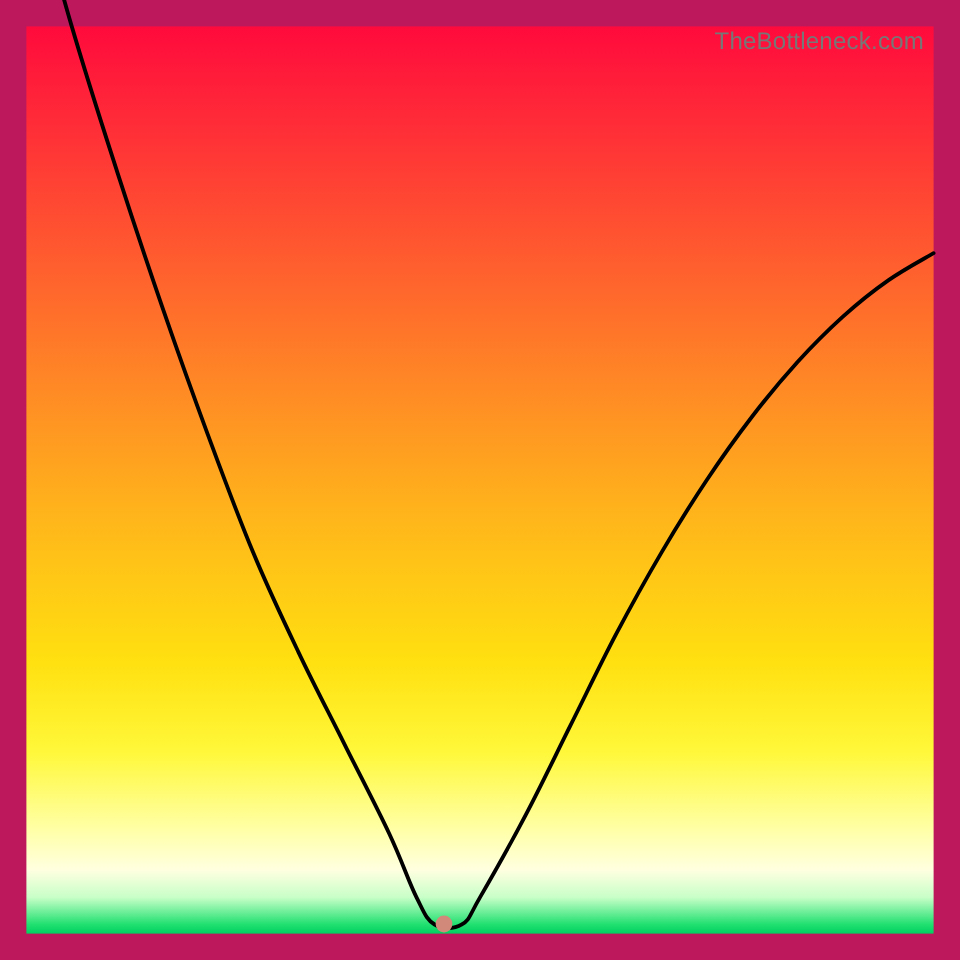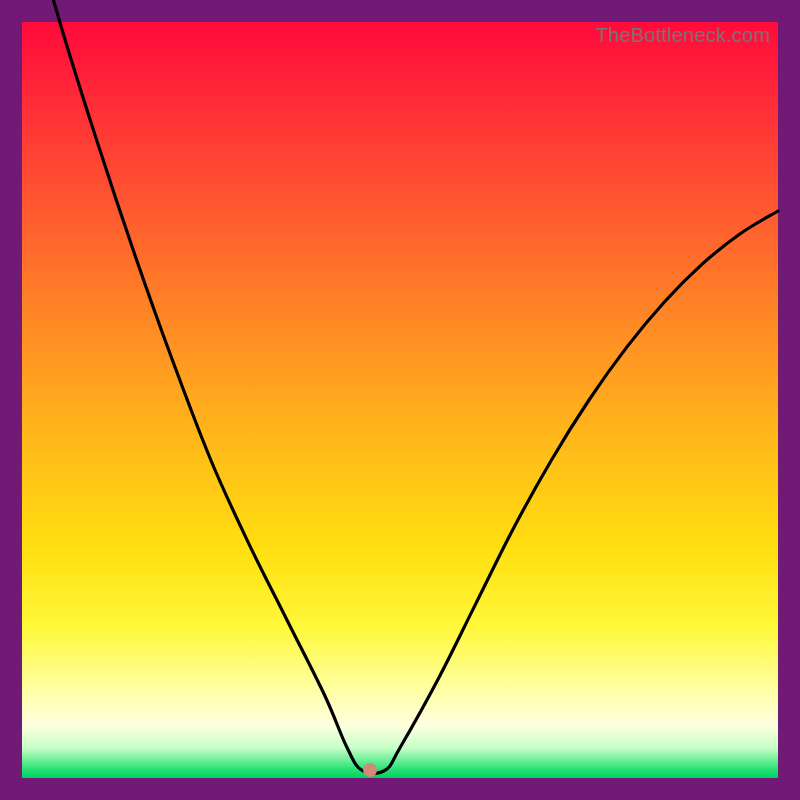--- a/index.html
+++ b/index.html
@@ -8,21 +8,21 @@
     width: 800px;
     height: 800px;
     background: #000;
     overflow: hidden;
     font-family: Arial, Helvetica, sans-serif;
   }
   .frame {
     position: relative;
     width: 800px;
     height: 800px;
-    background: #701a75;
+    background: #be185d;
   }
   .plot-area {
     position: absolute;
     left: 22px;
     top: 22px;
     width: 756px;
     height: 756px;
     
     background: linear-gradient(
       to bottom,

